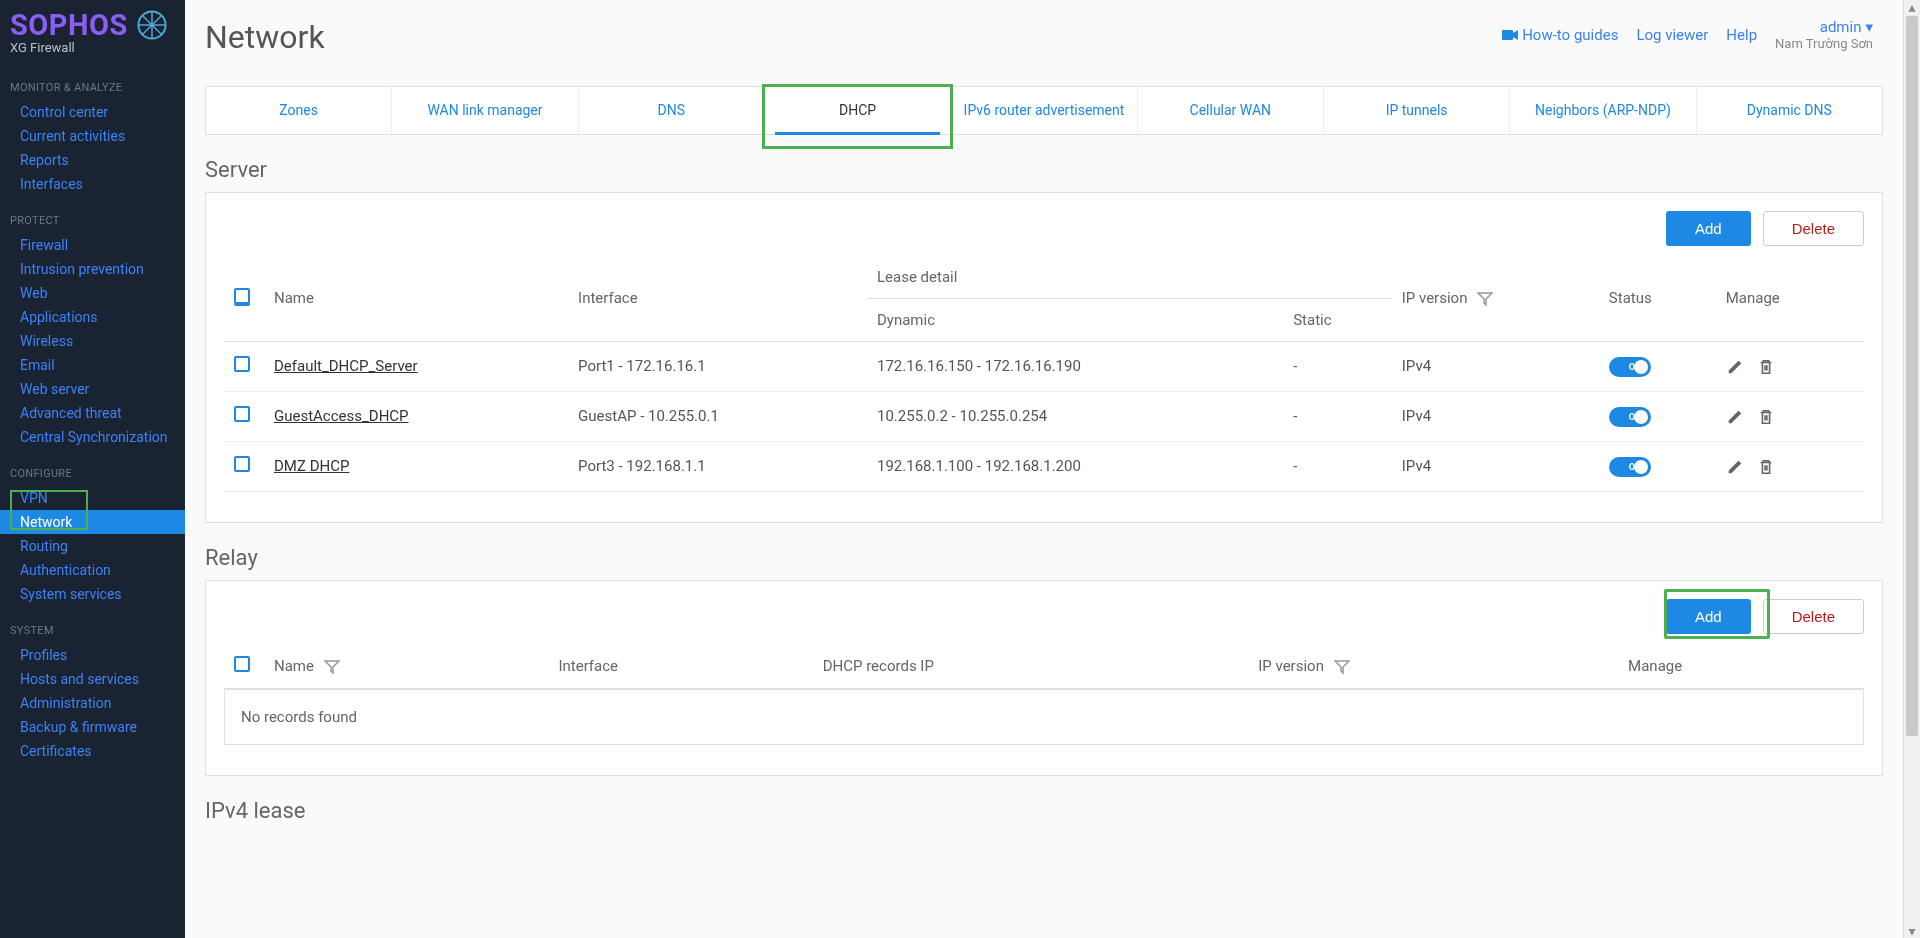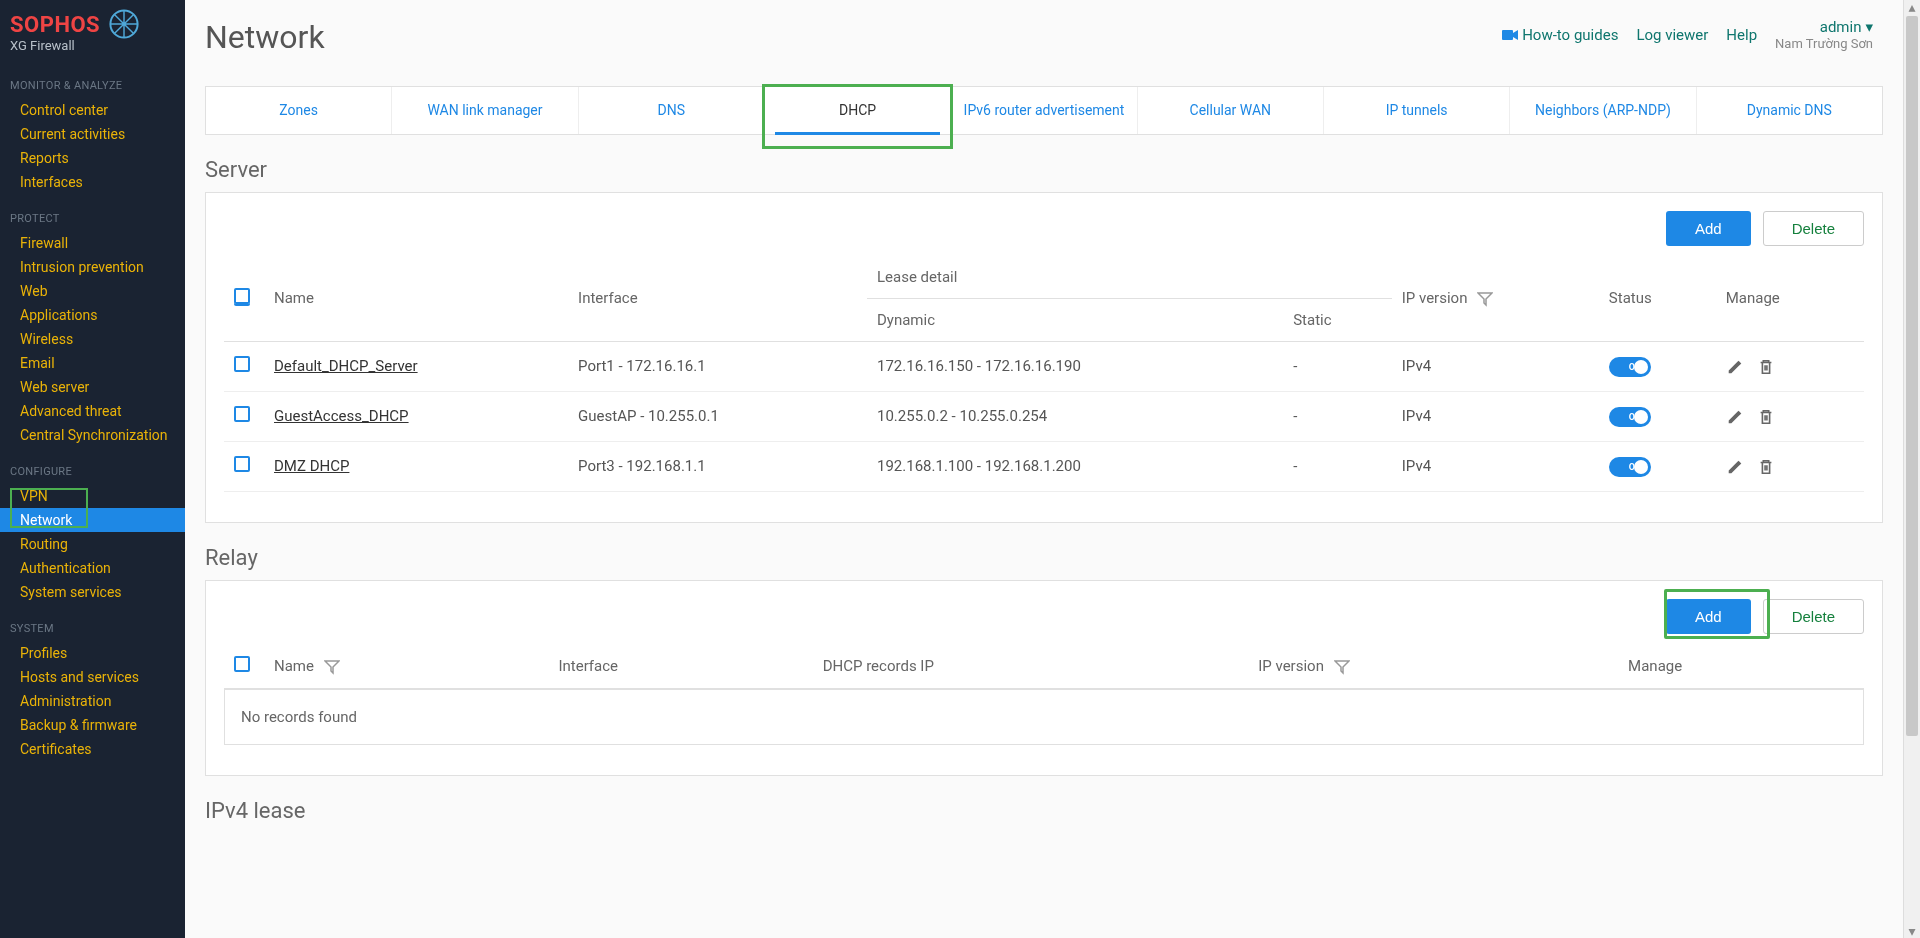--- a/index.html
+++ b/index.html
@@ -3,53 +3,53 @@
 <meta charset="utf-8">
 <style>
 * { box-sizing: border-box; margin: 0; padding: 0; }
 body { font-family: -apple-system, BlinkMacSystemFont, "Segoe UI", Roboto, Arial, sans-serif; background: #f5f5f5; color: #333; font-size: 14px; overflow: hidden; }
 .app { display: flex; height: 938px; width: 1920px; }
 
 
 .sidebar { width: 185px; background: #1a2332; color: #cdd3da; flex-shrink: 0; padding-top: 6px; height: 100%; overflow-y: auto; }
 .logo-area { padding: 2px 10px 8px 10px; }
 .logo-row { display: flex; align-items: center; gap: 8px; }
-.logo-text { font-size: 22px; font-weight: 700; letter-spacing: 0.5px; color: #ef4444; }
+.logo-text { font-size: 29px; font-weight: 700; letter-spacing: 0.5px; color: #8b5cf6; }
 .logo-icon { width: 32px; height: 32px; }
 .logo-sub { font-size: 13px; color: #b8c0c9; margin-top: -2px; }
 .nav-section-label { font-size: 11px; color: #6b7785; padding: 18px 10px 6px 10px; text-transform: uppercase; letter-spacing: 0.3px; }
-.nav-item { padding: 4px 10px 4px 20px; font-size: 14px; cursor: pointer; color: #eab308; }
+.nav-item { padding: 4px 10px 4px 20px; font-size: 14px; cursor: pointer; color: #3b82f6; }
 .nav-item.active { background: #1e88e5; color: #fff; }
 
 
 .main { flex: 1; background: #fafafa; display: flex; flex-direction: column; overflow: hidden; }
 .topbar { display: flex; justify-content: space-between; align-items: flex-start; padding: 18px 30px 10px 20px; }
 .page-title { font-size: 32px; color: #555; font-weight: 400; }
 .top-links { display: flex; gap: 18px; align-items: center; font-size: 15px; }
-.top-link { color: #0f766e; cursor: pointer; display: flex; align-items: center; gap: 4px; }
+.top-link { color: #3b82f6; cursor: pointer; display: flex; align-items: center; gap: 4px; }
 .top-admin { display: flex; flex-direction: column; align-items: flex-end; }
 .top-admin-sub { color: #888; font-size: 13px; }
 
 .content { padding: 0 20px 20px 20px; overflow-y: auto; flex: 1; }
 
 
 .tabs { display: flex; background: #fff; border: 1px solid #e0e0e0; margin-top: 20px; }
 .tab { flex: 1; text-align: center; padding: 15px 8px; font-size: 14px; color: #1e88e5; cursor: pointer; border-right: 1px solid #eee; position: relative; display: flex; align-items: center; justify-content: center; line-height: 1.2; }
 .tab:last-child { border-right: none; }
 .tab.active { color: #333; }
 .tab.active::after { content:""; position:absolute; left:10px; right:10px; bottom:-1px; height:3px; background:#1e88e5; }
 .tab-highlight { border: 3px solid #4caf50; position: absolute; left: -3px; right: -3px; top: -3px; bottom: -15px; pointer-events: none; }
 
 
 .section-title { font-size: 22px; color: #666; margin: 22px 0 10px 0; font-weight: 400; }
 .panel { background: #fff; border: 1px solid #e0e0e0; padding: 18px 18px 30px 18px; }
 .panel-actions { display: flex; justify-content: flex-end; gap: 12px; margin-bottom: 10px; position: relative; }
 .btn { padding: 8px 28px; border-radius: 3px; font-size: 15px; cursor: pointer; border: 1px solid transparent; }
 .btn-primary { background: #1e88e5; color: #fff; }
-.btn-secondary { background: #fff; color: #15803d; border: 1px solid #ccc; }
+.btn-secondary { background: #fff; color: #b91c1c; border: 1px solid #ccc; }
 .btn-highlight { border: 3px solid #4caf50; position: absolute; pointer-events: none; border-radius: 2px; }
 
 
 .tbl { width: 100%; border-collapse: collapse; }
 .tbl th, .tbl td { text-align: left; padding: 12px 10px; font-weight: 400; color: #555; font-size: 15px; }
 .tbl thead th { border-bottom: 1px solid #e0e0e0; color: #666; }
 .tbl tbody tr { border-bottom: 1px solid #eee; }
 .tbl tbody td { padding: 14px 10px; }
 .chk { width: 16px; height: 16px; border: 2px solid #1e88e5; border-radius: 2px; display: inline-block; cursor: pointer; }
 .link-underline { text-decoration: underline; color: #333; cursor: pointer; }

